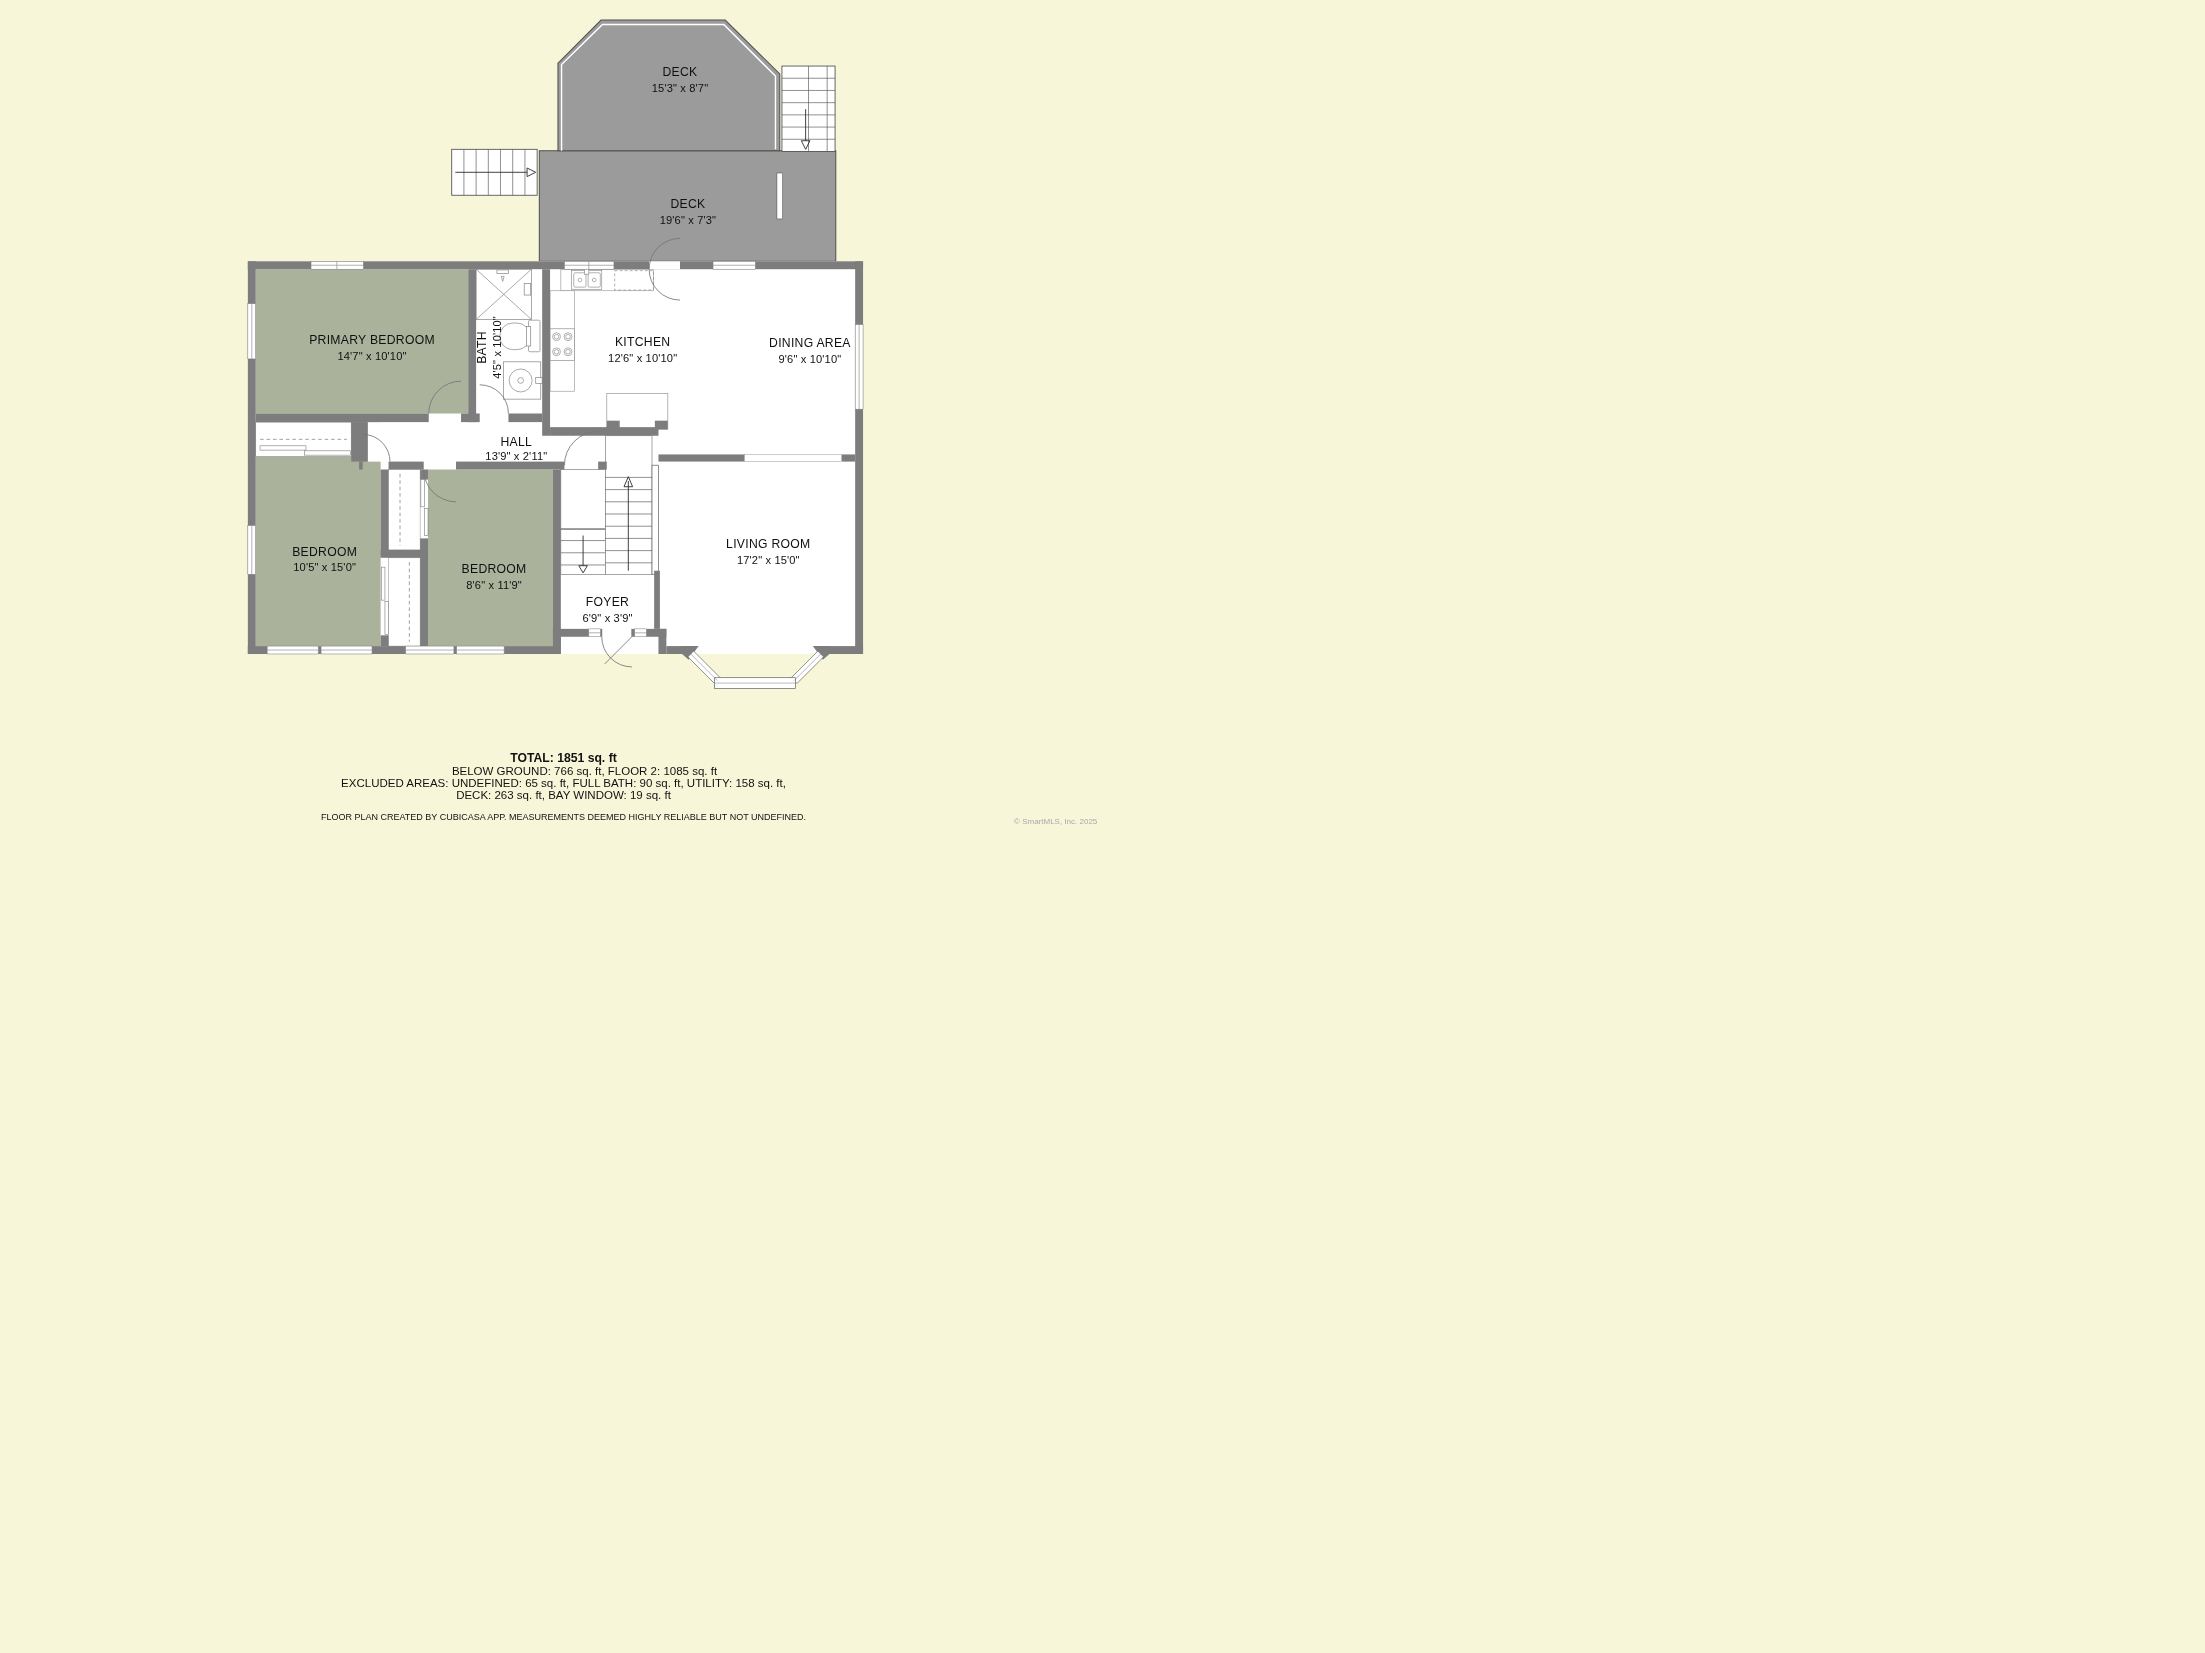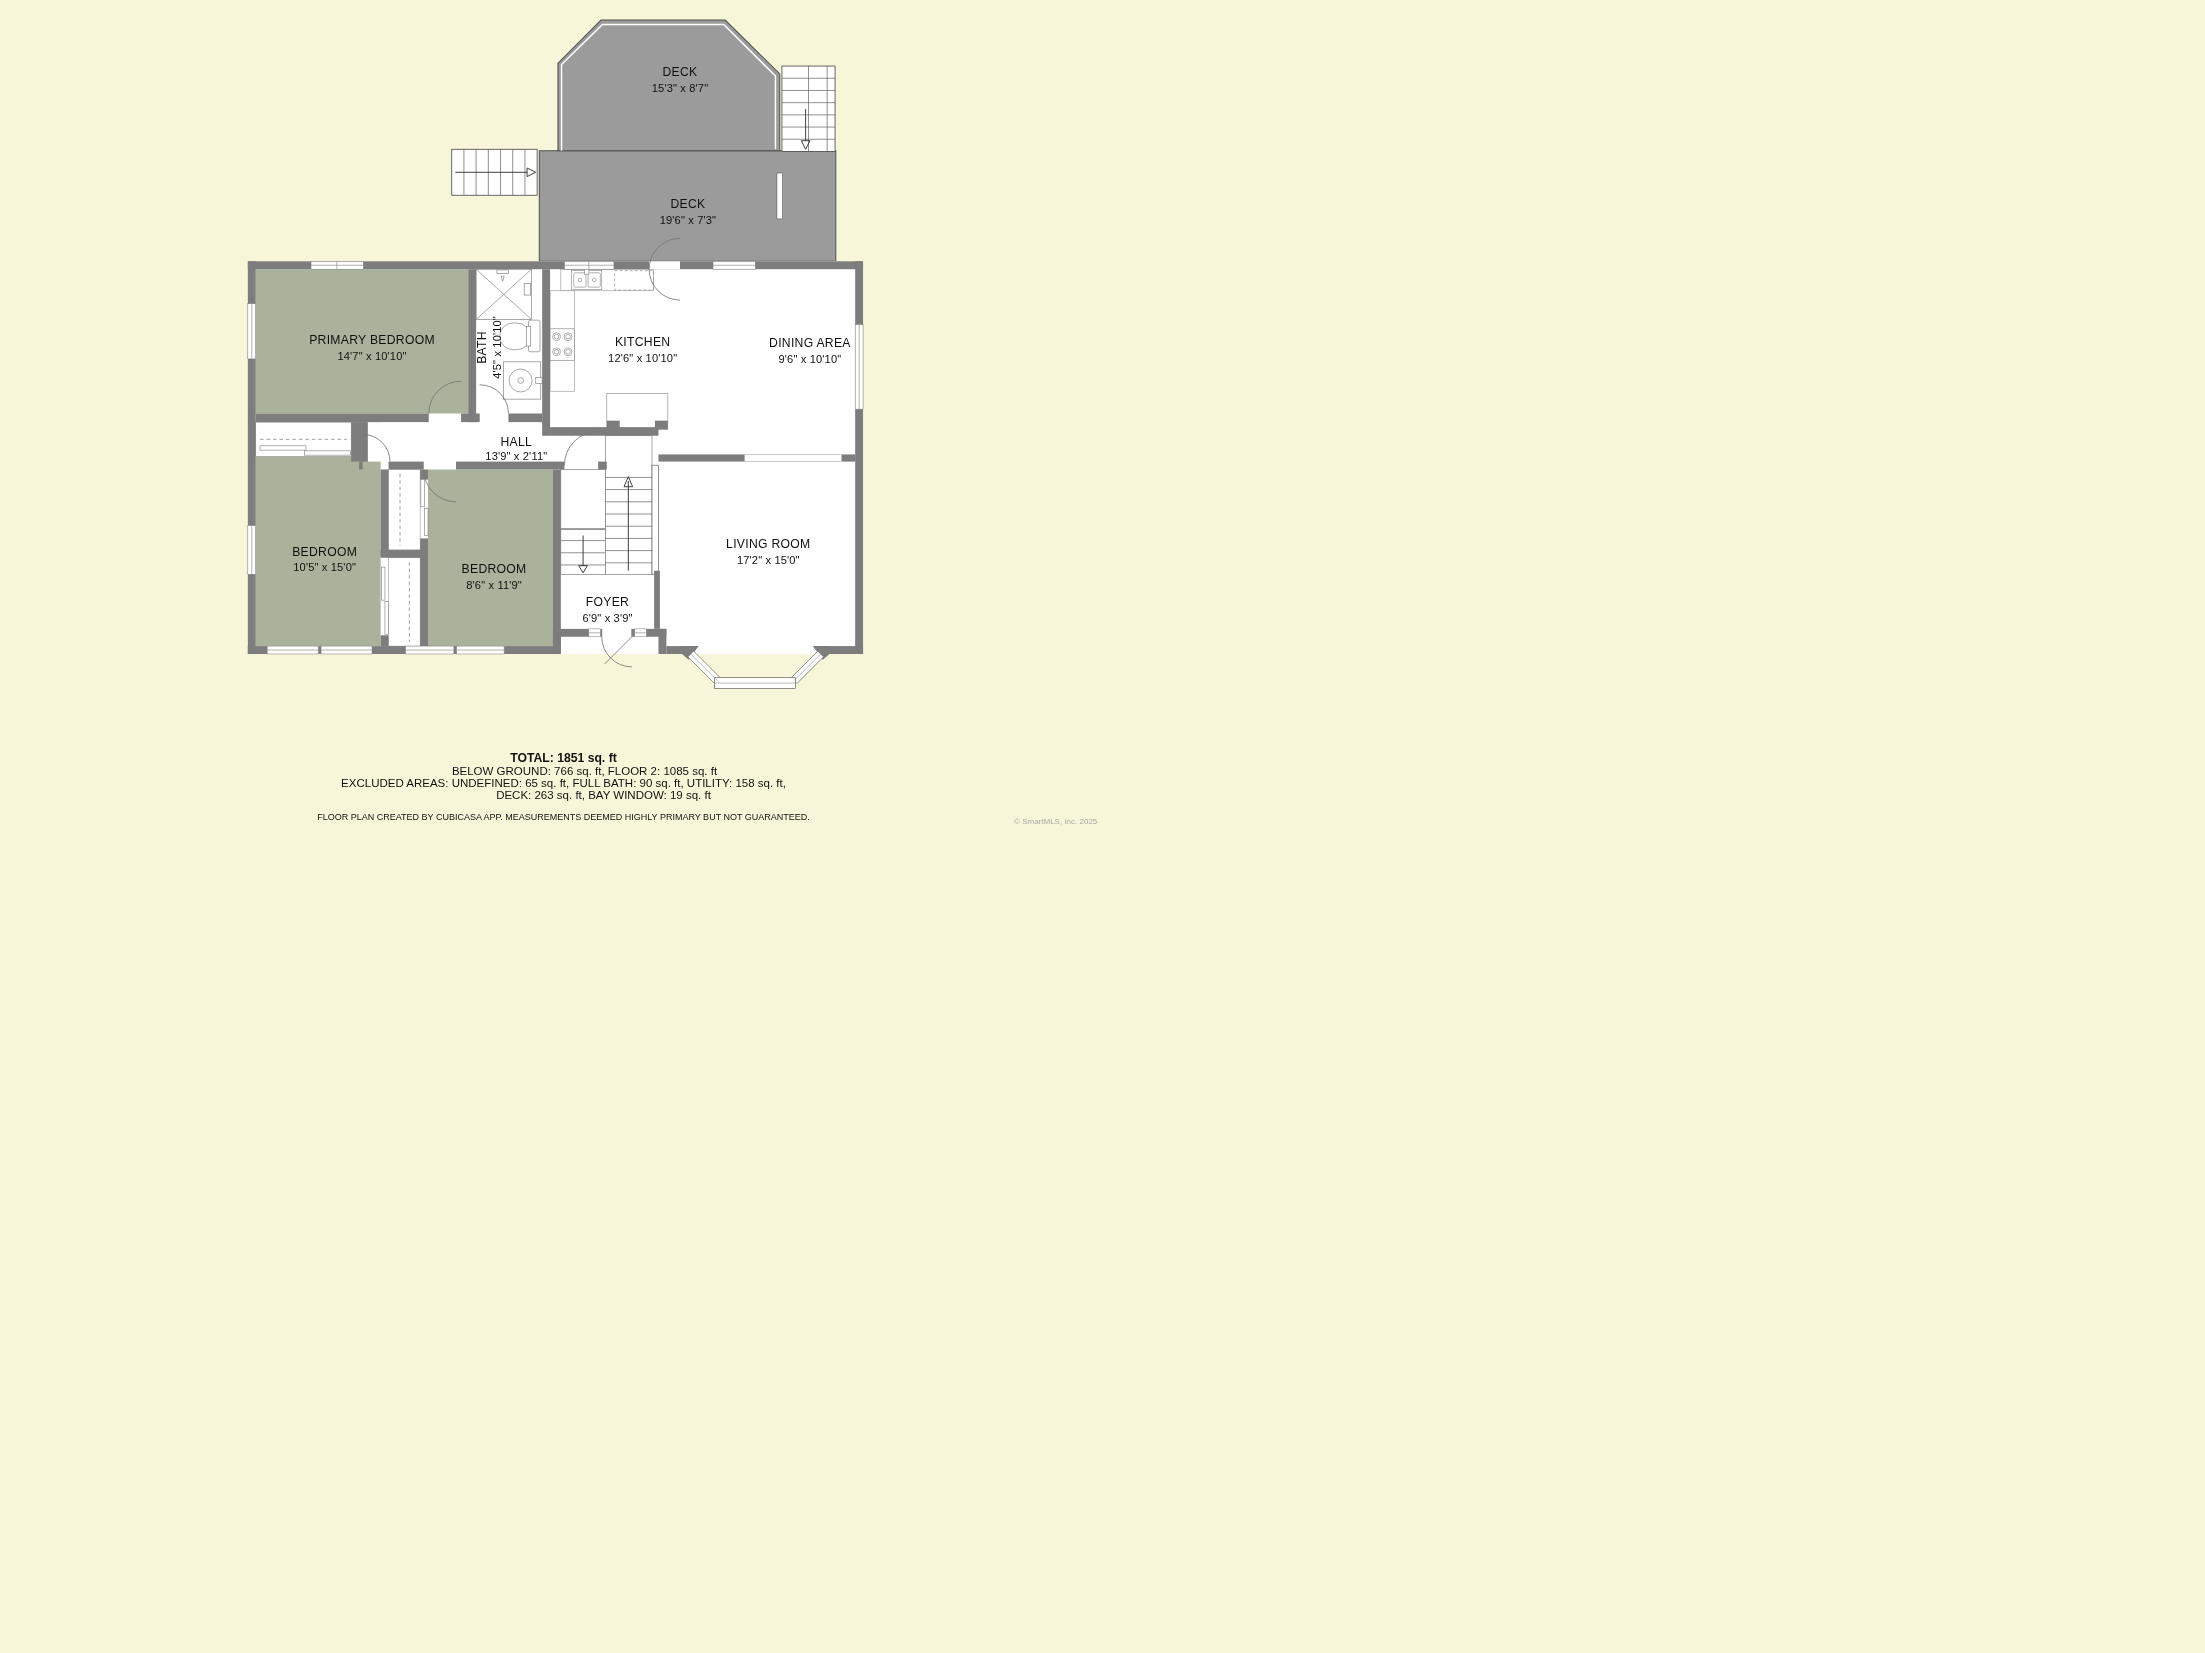--- a/index.html
+++ b/index.html
@@ -3,21 +3,21 @@
 <meta charset="utf-8">
 <style>
   html,body{margin:0;padding:0;background:#f8f6d9;}
   body{width:1103px;height:827px;position:relative;overflow:hidden;
        font-family:"Liberation Sans", sans-serif;}
   #plan{position:absolute;left:0;top:0;}
   .sumline{position:absolute;left:0;width:1103px;text-align:center;color:#111;padding-left:12px;}
   #sum-total{top:751px;font-size:12.2px;font-weight:bold;}
   #sum-l2{top:765px;font-size:11.5px;margin-left:21px;}
   #sum-l3{top:777px;font-size:11.5px;}
-  #sum-l4{top:789px;font-size:11.5px;margin-left:40px;}
+  #sum-l4{top:789px;font-size:11.5px;}
   #sum-disc{top:812px;font-size:9px;}
   #copyright{position:absolute;top:817px;right:5.7px;font-size:8px;font-weight:normal;color:#a9a9a9;}
   text{fill:#111;}
   .rname{font-size:17px;letter-spacing:.4px;}
   .rdims{font-size:15.5px;letter-spacing:.2px;}
 </style>
 </head>
 <body>
 
 <svg id="plan" width="1103" height="827" viewBox="0 0 1536 1152" xmlns="http://www.w3.org/2000/svg">
@@ -329,15 +329,15 @@
 
     <text class="rname" x="1070" y="764">LIVING ROOM</text>
     <text class="rdims" x="1070" y="786">17'2" x 15'0"</text>
   </g>
 </svg>
 
 <div class="sumline" id="sum-total">TOTAL: 1851 sq. ft</div>
 <div class="sumline" id="sum-l2">BELOW GROUND: 766 sq. ft, FLOOR 2: 1085 sq. ft</div>
 <div class="sumline" id="sum-l3">EXCLUDED AREAS: UNDEFINED: 65 sq. ft, FULL BATH: 90 sq. ft, UTILITY: 158 sq. ft,</div>
 <div class="sumline" id="sum-l4">DECK: 263 sq. ft, BAY WINDOW: 19 sq. ft</div>
-<div class="sumline" id="sum-disc">FLOOR PLAN CREATED BY CUBICASA APP. MEASUREMENTS DEEMED HIGHLY PRIMARY BUT NOT GUARANTEED.</div>
+<div class="sumline" id="sum-disc">FLOOR PLAN CREATED BY CUBICASA APP. MEASUREMENTS DEEMED HIGHLY RELIABLE BUT NOT UNDEFINED.</div>
 <div id="copyright">© SmartMLS, Inc.  2025</div>
 
 
 </body></html>

